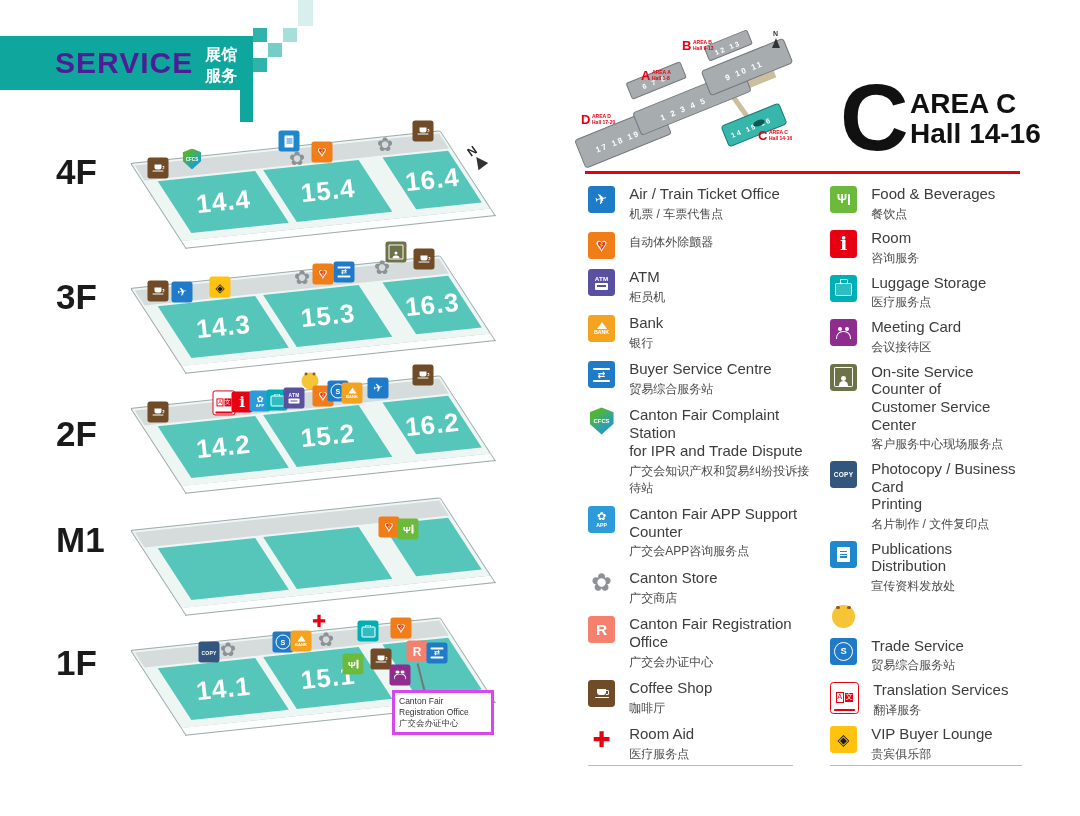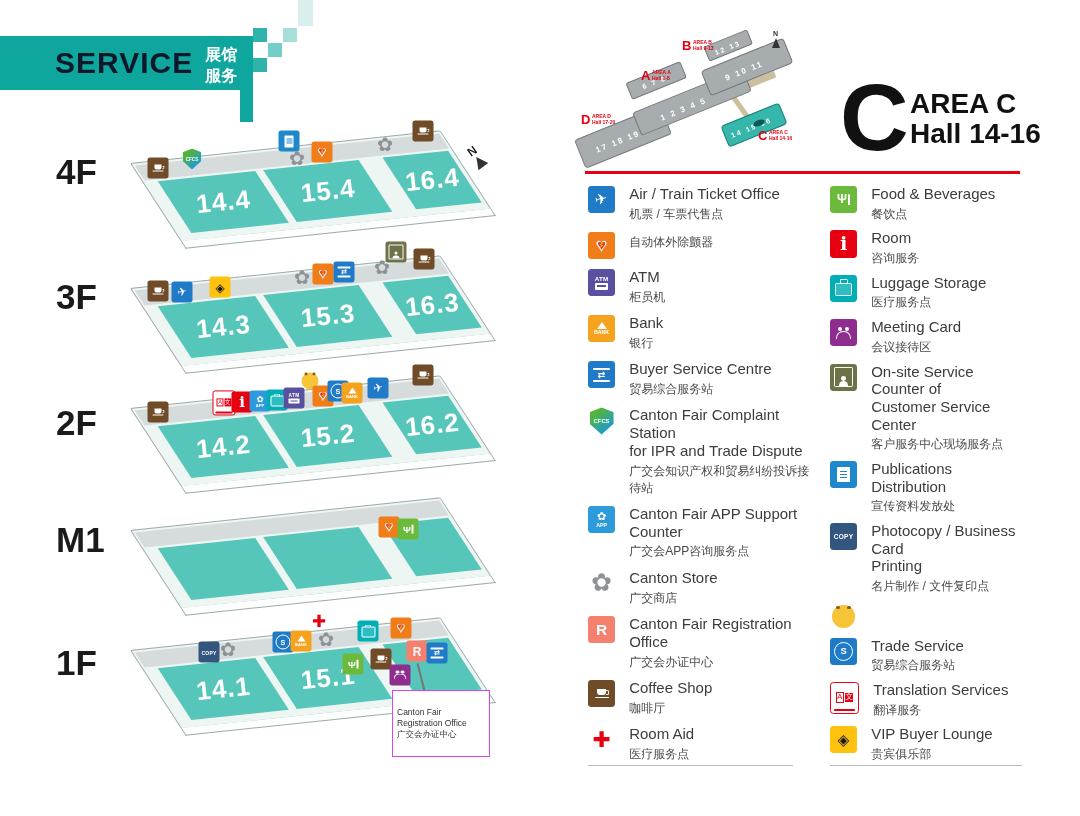--- a/index.html
+++ b/index.html
@@ -2,21 +2,21 @@
 <html><head>
 <meta charset="utf-8">
 <style>
   html,body{margin:0;padding:0;background:#fff;}
   .page{position:relative;width:1080px;height:816px;background:#fff;overflow:hidden;
         font-family:"Liberation Sans","DejaVu Sans",sans-serif;}
 
   
   .banner{position:absolute;left:0;top:36px;width:253px;height:54px;background:#0FA79D;
           display:flex;align-items:center;}
-  .banner .svc{color:#0f172a;font-size:30px;font-weight:bold;letter-spacing:1px;margin-left:55px;}
+  .banner .svc{color:#4c1d95;font-size:30px;font-weight:bold;letter-spacing:1px;margin-left:55px;}
   .banner .svc-zh{color:#fff;font-size:16px;font-weight:bold;margin-left:12px;margin-top:6px;}
   .deco{position:absolute;}
 
   
   .big-c{position:absolute;left:840px;top:70px;font-size:95px;font-weight:bold;color:#111;line-height:1;}
   .area-name{position:absolute;left:910px;top:88px;font-size:28px;font-weight:bold;color:#111;}
   .hall-range{position:absolute;left:910px;top:118px;font-size:28px;font-weight:bold;color:#111;}
   .red-line{position:absolute;left:585px;top:171px;width:435px;height:3px;background:#E60012;}
 
   
@@ -36,22 +36,22 @@
   
   .compass{position:absolute;left:470px;top:144px;display:flex;flex-direction:column;align-items:center;
            transform:rotate(-36deg);}
   .compass .n{font-size:12px;font-weight:bold;color:#222;line-height:1;}
   .compass .tri{width:0;height:0;border-left:6px solid transparent;border-right:6px solid transparent;
            border-bottom:12px solid #333;margin-top:1px;}
 
   
   .callout-line{position:absolute;left:420px;top:663px;width:2px;height:28px;background:#777;
            transform:rotate(-14deg);}
-  .callout{position:absolute;left:392px;top:690px;width:88px;background:#fff;border:1px solid #d946ef;
-           padding:16px 4px;z-index:5;}
+  .callout{position:absolute;left:392px;top:690px;width:88px;background:#fff;border:3px solid #d946ef;
+           padding:3px 4px;z-index:5;}
   .callout div{font-size:8.5px;color:#333;line-height:1.3;}
 
   
   .svc-icon{display:flex;flex-direction:column;align-items:center;justify-content:center;
             width:1.75em;height:1.75em;border-radius:.22em;color:#fff;position:relative;}
   .map-icon{position:absolute;font-size:12px;transform:translate(-50%,-50%);z-index:3;}
   .legend-icon{font-size:15.5px;flex:none;margin-top:1px;}
   .ic-air{background:#1F7AC8}.ic-aed{background:#F07D17}.ic-atm{background:#5A50A0}
   .ic-bank{background:#F5A31E}.ic-buyer{background:#1F7AC8}.ic-app{background:#2D9BDB}
   .ic-reg{background:#F5806E}.ic-coffee{background:#6F4B28}
@@ -300,21 +300,21 @@
           <span class="os-head"></span>
           <span class="os-body"></span>
         </span>
       </div>
       <div class="svc-icon map-icon ic-coffee" style="left: 424px; top: 259px;">
         <span class="cupbox">
           <span class="cup"></span>
           <span class="saucer"></span>
         </span>
       </div>
-      <div class="floor-label" style="top: 403px;">2F</div>
+      <div class="floor-label" style="top: 414px;">2F</div>
       <div class="slab" style="top: 408px;">
         <div class="band"></div>
         <div class="halls">
           <div class="hall w1">
             <span class="num">14.2</span>
           </div>
           <div class="gap1"></div>
           <div class="hall w2">
             <span class="num">15.2</span>
           </div>
@@ -648,43 +648,43 @@
             <span class="os-body"></span>
           </span>
         </div>
         <div>
           <div class="lg-title">On-site Service Counter of
 Customer Service Center</div>
           <div class="lg-zh">客户服务中心现场服务点</div>
         </div>
       </div>
       <div class="lg-row">
+        <div class="svc-icon legend-icon ic-copy">
+          <span class="copy-t">COPY</span>
+        </div>
+        <div>
+          <div class="lg-title">Photocopy / Business Card
+Printing</div>
+          <div class="lg-zh">名片制作 / 文件复印点</div>
+        </div>
+      </div>
+      <div class="lg-row">
         <div class="svc-icon legend-icon ic-pub">
           <span class="pg">
             <i></i>
             <i></i>
             <i></i>
           </span>
         </div>
         <div>
           <div class="lg-title">Publications Distribution</div>
           <div class="lg-zh">宣传资料发放处</div>
         </div>
       </div>
       <div class="lg-row">
-        <div class="svc-icon legend-icon ic-copy">
-          <span class="copy-t">COPY</span>
-        </div>
-        <div>
-          <div class="lg-title">Photocopy / Business Card
-Printing</div>
-          <div class="lg-zh">名片制作 / 文件复印点</div>
-        </div>
-      </div>
-      <div class="lg-row">
         <div class="svc-icon legend-icon ic-sense">
           <span class="sense-c"></span>
         </div>
       </div>
       <div class="lg-row">
         <div class="svc-icon legend-icon ic-trade">
           <span class="tr-ring">
             <i>S</i>
           </span>
         </div>

